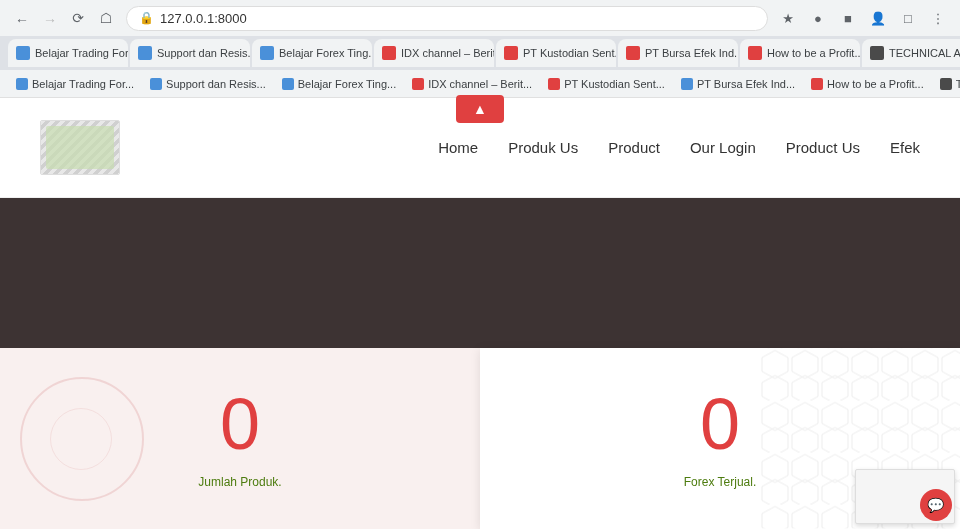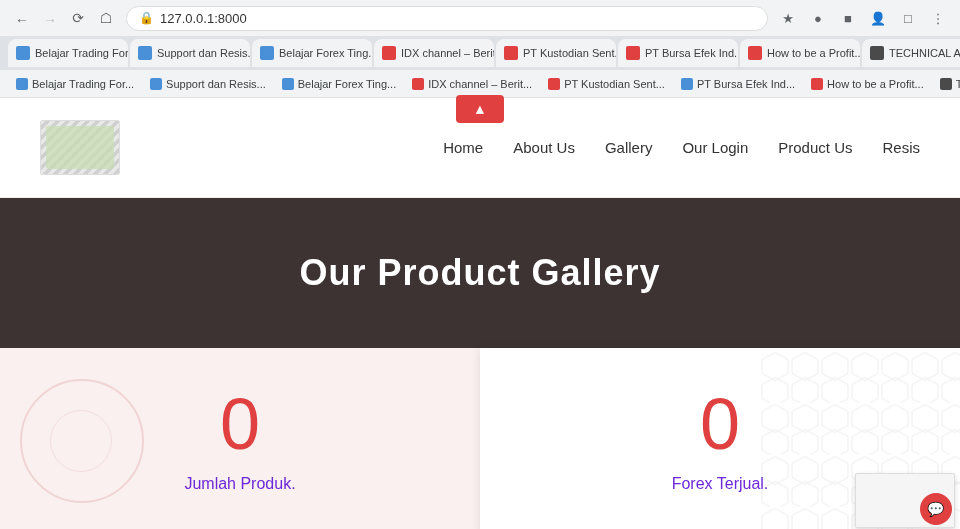--- a/index.html
+++ b/index.html
@@ -246,22 +246,22 @@
 
     .stat-number {
       font-size: 72px;
       font-weight: 300;
       color: #e04040;
       line-height: 1;
       margin-bottom: 15px;
     }
 
     .stat-label {
-      font-size: 16px;
-      color: #6d28d9;
+      font-size: 12px;
+      color: #4d7c0f;
     }
 
     
     .stats-left::before {
       content: '';
       position: absolute;
       left: 20px;
       top: 50%;
       transform: translateY(-50%);
       width: 120px;
@@ -448,34 +448,33 @@
 </div>
 
 <div class="website">
 
   <nav class="site-nav">
     <div class="site-logo">
       <div class="logo-image"></div>
     </div>
     <ul class="site-nav-links">
       <li><a href="#">Home</a></li>
-      <li><a href="#">About Us</a></li>
-      <li><a href="#">Gallery</a></li>
+      <li><a href="#">Produk Us</a></li>
+      <li><a href="#">Product</a></li>
       <li><a href="#">Our Login</a></li>
       <li><a href="#">Product Us</a></li>
-      <li><a href="#">Resis</a></li>
+      <li><a href="#">Efek</a></li>
     </ul>
   </nav>
 
   <div class="gallery-hero">
 
     <div class="floating-btn" style="position:absolute; top:95px; left:50%; transform:translateX(-50%); z-index:10;">
       <span class="floating-btn-icon">▲</span>
     </div>
-    <h1>Our Product Gallery</h1>
   </div>
 
   <div class="product-stats" style="position:relative;">
 
     <div class="stats-left">
       <div class="stat-number">0</div>
       <div class="stat-label">Jumlah Produk.</div>
     </div>
 
     <div class="stats-right" style="position:relative;">

